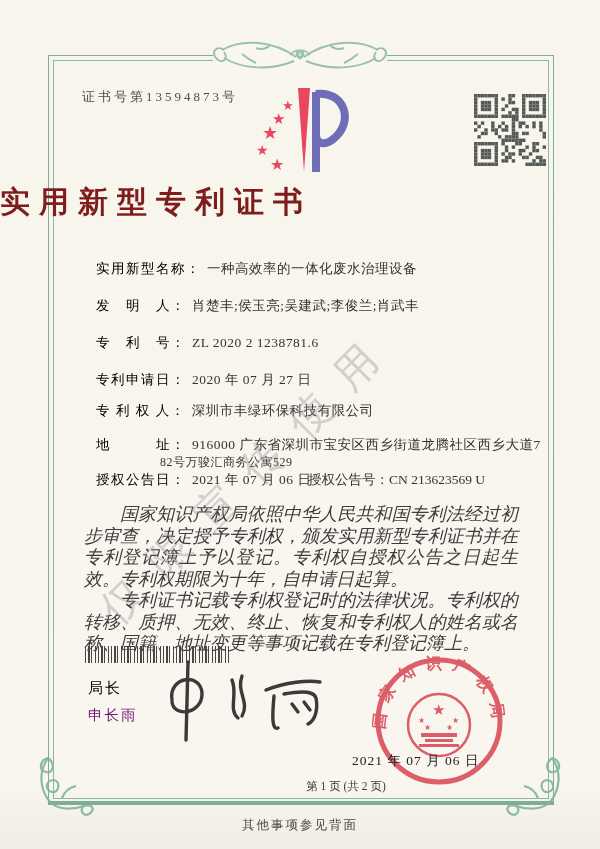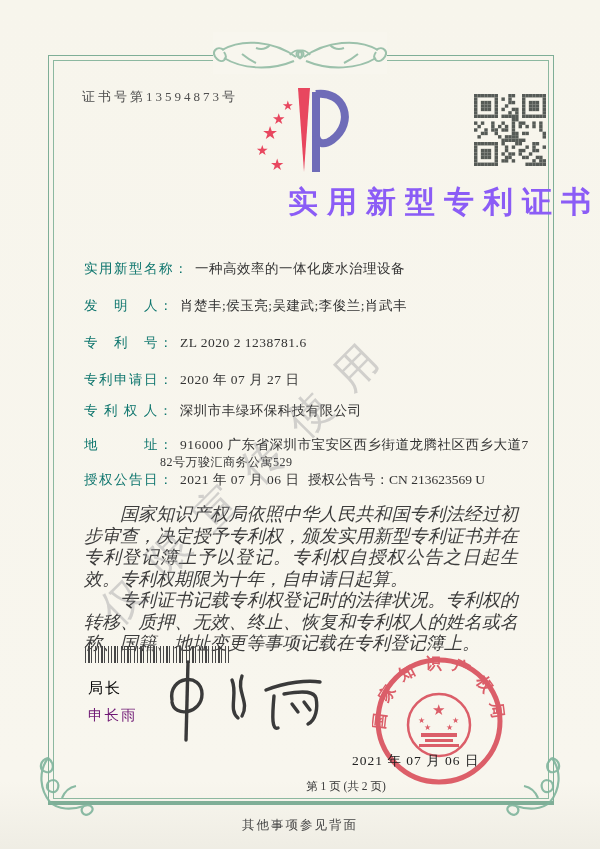--- a/index.html
+++ b/index.html
@@ -9,25 +9,25 @@
   .abs{position:absolute;}
   
   .frame-outer{left:48px;top:55px;right:46px;bottom:44px;
     border:1.5px solid #7fae97;border-bottom:4px solid #7fae97;}
   .frame-inner{left:53px;top:60px;right:51px;bottom:50px;
     border:1px solid #8cb8a0;}
   
   .cert-no{left:74px;top:88px;font-size:13px;letter-spacing:3px;color:#4f4f4f;margin-left:8px;}
   .logo{left:246px;top:84px;}
   .qr{left:474px;top:94px;}
-  .title{left:0;top:182px;width:100%;text-align:right;font-size:30px;
-    font-weight:bold;letter-spacing:9px;color:#8b5cf6;}
+  .title{left:0;top:182px;width:100%;text-align:left;font-size:30px;
+    font-weight:bold;letter-spacing:9px;color:#7f1d1d;}
   
   .row{left:84px;width:452px;font-size:13.5px;color:#333;white-space:nowrap;}
-  .row .lbl{letter-spacing:1.5px;color:#0f766e;}
+  .row .lbl{letter-spacing:1.5px;color:#000000;margin-left:12px;}
   .row .val{margin-left:6px;letter-spacing:0.5px;}
   .addr2{left:160px;font-size:12px;color:#333;letter-spacing:0.5px;}
   .grant-no{left:308px;top:471px;font-size:13.5px;color:#333;white-space:nowrap;}
   
   .body-text{left:84px;top:504px;width:434px;font-size:18px;line-height:21.5px;
     color:#3c3c3c;text-align:justify;font-style:italic;}
   .body-text p{margin:0;text-indent:2em;}
   
   .barcode{left:85px;top:646px;width:146px;height:17px;
     background:repeating-linear-gradient(90deg,#474747 0 1px,transparent 1px 3px,

